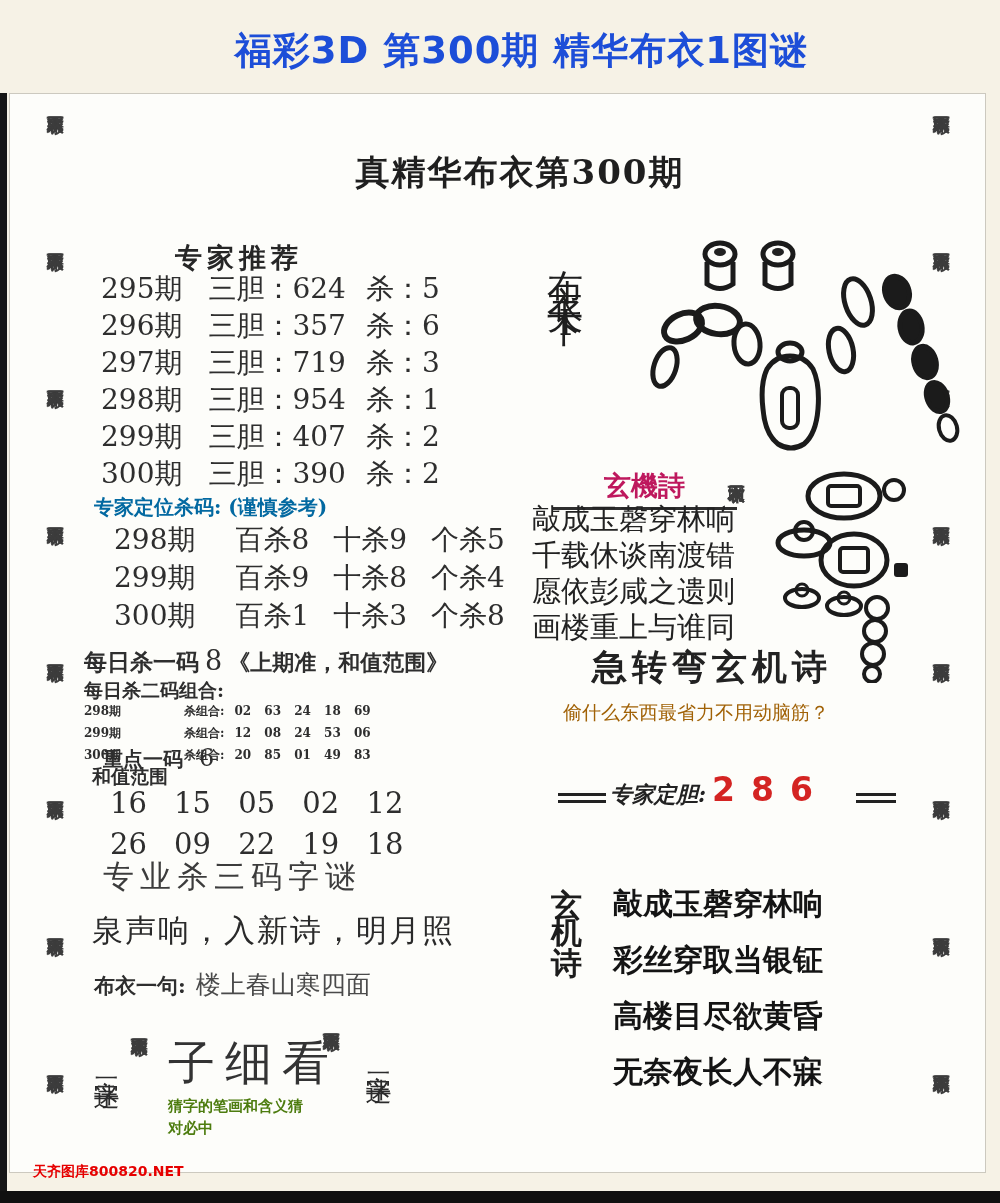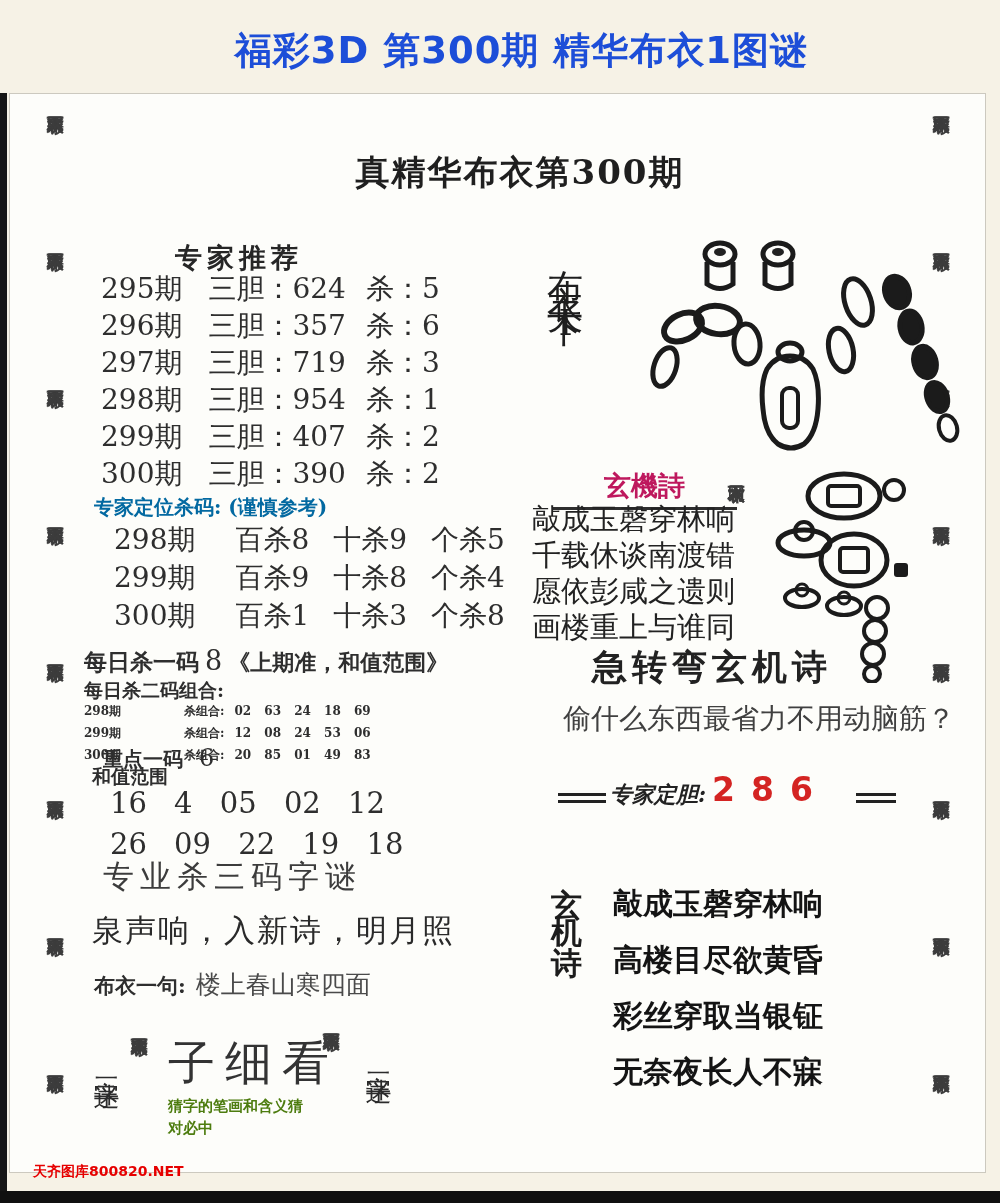--- a/index.html
+++ b/index.html
@@ -77,21 +77,21 @@
     left:552px;top:468px;width:185px;text-align:center;
     font-size:27px;font-weight:bold;color:#be185d;
     border-bottom:3px solid #2e2e2e;padding-bottom:3px;
   }
   .p1-lines{left:532px;top:502px;font-size:29px;color:#222;}
   .p1-lines div{height:35px;line-height:35px;margin-bottom:1px;}
 
   .wm-mini{left:727px;top:472px;font-size:17px;}
   .wm-mini2{left:130px;top:1025px;}
   .turn-title{left:592px;top:644px;font-size:35px;font-weight:600;letter-spacing:5px;color:#222;}
-  .turn-q{left:563px;top:700px;font-size:28px;color:#404040;}
+  .turn-q{left:563px;top:700px;font-size:19px;color:#a16207;}
 
   .ddash{height:4px;border-top:3px solid #222;border-bottom:3px solid #222;}
   .dan-label{left:610px;top:780px;font-size:22px;font-weight:bold;font-style:italic;color:#222;}
   .dan-value{
     left:712px;top:770px;font-size:33px;font-weight:bold;letter-spacing:16px;
     font-family:"DejaVu Sans","Liberation Sans",sans-serif;
   }
 
   .p2-title{left:546px;top:862px;font-size:31px;font-weight:bold;letter-spacing:30px;color:#1c1c1c;}
   .p2-lines{left:613px;top:876px;font-size:30px;font-weight:bold;
@@ -158,21 +158,21 @@
   <div class="abs dk-rows">
     <div class="row"><span class="iss">298期</span><span class="lab">杀组合:</span><span class="nums">02 63 24 18 69</span></div>
     <div class="row"><span class="iss">299期</span><span class="lab">杀组合:</span><span class="nums">12 08 24 53 06</span></div>
     <div class="row"><span class="iss">300期</span><span class="lab">杀组合:</span><span class="nums">20 85 01 49 83</span></div>
   </div>
   <div class="abs dk-key">
     <span>重点一码</span><span class="val">6</span>
   </div>
   <div class="abs dk-range">和值范围</div>
   <div class="abs num-rows">
-    <div class="row">16 4 05 02 12</div>
+    <div class="row">16 15 05 02 12</div>
     <div class="row">26 09 22 19 18</div>
   </div>
 
   <div class="abs k3-title">专业杀三码字谜</div>
   <div class="abs k3-line">泉声响，入新诗，明月照</div>
 
   <div class="abs buyi">
     <span class="lab">布衣一句:</span><span class="txt">楼上春山寒四面</span>
   </div>
 
@@ -245,20 +245,20 @@
   <div class="abs turn-q">偷什么东西最省力不用动脑筋？</div>
 
   <div class="abs ddash" style="left:558px;top:793px;width:48px"></div>
   <div class="abs dan-label">专家定胆:</div>
   <div class="abs dan-value" id="dan-value" style="color: rgb(212, 36, 34);">286</div>
   <div class="abs ddash" style="left:856px;top:793px;width:40px"></div>
 
   <div class="abs v p2-title">玄机诗</div>
   <div class="abs p2-lines">
     <div>敲成玉磬穿林响</div>
+    <div>彩丝穿取当银钲</div>
     <div>高楼目尽欲黄昏</div>
-    <div>彩丝穿取当银钲</div>
     <div>无奈夜长人不寐</div>
   </div>
 
   <div class="abs footer-red" id="footer-red" style="color: rgb(230, 0, 0);">天齐图库800820.NET</div>
 
 </div>
 
 </body></html>

